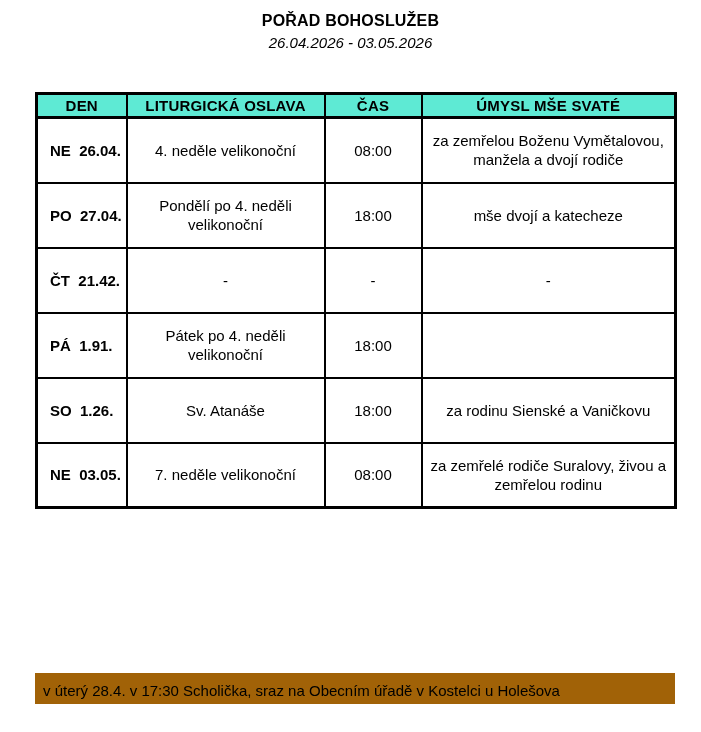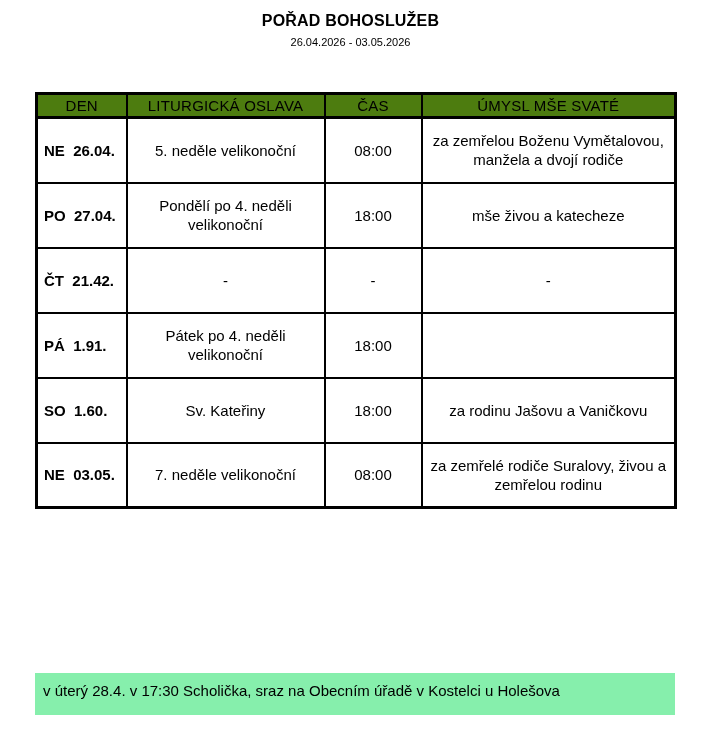--- a/index.html
+++ b/index.html
@@ -13,65 +13,65 @@
     color: #000000;
     overflow: hidden;
   }
   .titles { text-align: center; padding-top: 11px; }
   .title-main, .title-sub {
     font-size: 16px;
     font-weight: bold;
     line-height: 20px;
     letter-spacing: 0.2px;
   }
-  .date-range { font-size: 11px; line-height: 19px; margin-top: 2px; }
+  .date-range { font-size: 15px; line-height: 19px; margin-top: 2px; font-style: italic; }
 
   table.schedule {
     position: absolute;
     left: 35px;
     top: 92px;
     width: 642px;
     border-collapse: collapse;
     table-layout: fixed;
     border: 3px solid #000000;
   }
   table.schedule th, table.schedule td {
     border: 2px solid #000000;
     font-size: 15px;
     vertical-align: middle;
   }
   table.schedule th {
-    background: #4d7c0f;
-    font-weight: normal;
+    background: #5eead4;
+    font-weight: bold;
     height: 24px;
     text-align: center;
     border-bottom: 3px solid #000000;
     letter-spacing: 0.2px;
   }
   table.schedule td { height: 65px; background: #ffffff; }
   td.cell-day {
     background: #d2d2d2;
     font-weight: bold;
     text-align: left;
-    padding-left: 6px;
+    padding-left: 12px;
     white-space: pre;
   }
   td.cell-celebration, td.cell-time, td.cell-intention {
     text-align: center;
     padding: 2px 4px;
     line-height: 19px;
   }
 
   .footer-note {
     position: absolute;
     left: 35px;
     top: 673px;
     width: 640px;
-    height: 42px;
-    background: #86efac;
+    height: 31px;
+    background: #a16207;
     font-size: 15px;
     line-height: 35px;
     padding-left: 8px;
     white-space: nowrap;
     overflow: hidden;
   }
 </style>
 </head>
 <body>
 
@@ -93,47 +93,47 @@
       <tr>
         <th>DEN</th>
         <th>LITURGICKÁ OSLAVA</th>
         <th>ČAS</th>
         <th>ÚMYSL MŠE SVATÉ</th>
       </tr>
     </thead>
     <tbody>
       <tr>
         <td class="cell-day">NE  26.04.</td>
-        <td class="cell-celebration">5. neděle velikonoční</td>
+        <td class="cell-celebration">4. neděle velikonoční</td>
         <td class="cell-time">08:00</td>
         <td class="cell-intention">za zemřelou Boženu Vymětalovou, manžela a dvojí rodiče</td>
       </tr>
       <tr>
         <td class="cell-day">PO  27.04.</td>
         <td class="cell-celebration">Pondělí po 4. neděli velikonoční</td>
         <td class="cell-time">18:00</td>
-        <td class="cell-intention">mše živou a katecheze</td>
+        <td class="cell-intention">mše dvojí a katecheze</td>
       </tr>
       <tr>
         <td class="cell-day">ČT  21.42.</td>
         <td class="cell-celebration">-</td>
         <td class="cell-time">-</td>
         <td class="cell-intention">-</td>
       </tr>
       <tr>
         <td class="cell-day">PÁ  1.91.</td>
         <td class="cell-celebration">Pátek po 4. neděli velikonoční</td>
         <td class="cell-time">18:00</td>
         <td class="cell-intention"></td>
       </tr>
       <tr>
-        <td class="cell-day">SO  1.60.</td>
-        <td class="cell-celebration">Sv. Kateřiny</td>
+        <td class="cell-day">SO  1.26.</td>
+        <td class="cell-celebration">Sv. Atanáše</td>
         <td class="cell-time">18:00</td>
-        <td class="cell-intention">za rodinu Jašovu a Vaničkovu</td>
+        <td class="cell-intention">za rodinu Sienské a Vaničkovu</td>
       </tr>
       <tr>
         <td class="cell-day">NE  03.05.</td>
         <td class="cell-celebration">7. neděle velikonoční</td>
         <td class="cell-time">08:00</td>
         <td class="cell-intention">za zemřelé rodiče Suralovy, živou a zemřelou rodinu</td>
       </tr>
     </tbody>
   </table>
 

